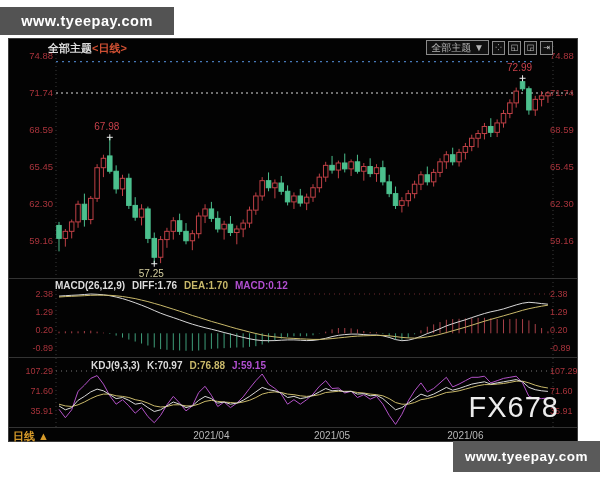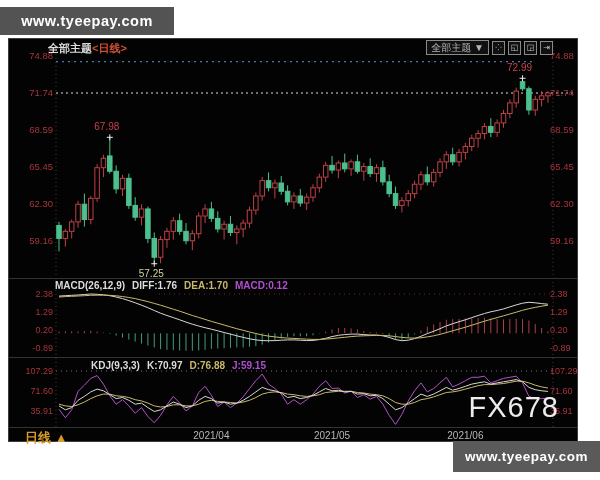--- a/index.html
+++ b/index.html
@@ -15,21 +15,21 @@
   .title-main{color:#dedede;}
   .title-period{color:#cf5033;}
   .toolbar{position:absolute;right:24px;top:1px;display:flex;align-items:center;gap:3px;}
   .dd{border:1px solid #8a8a8a;color:#b5b5b5;font-size:10px;padding:0 4px;height:13px;
     line-height:13px;background:#101010;white-space:nowrap;}
   .tb-btn{border:1px solid #8a8a8a;color:#c5c5c5;width:11px;height:12px;font-size:8px;
     line-height:12px;text-align:center;background:#101010;}
   .ind-header{position:absolute;font-size:10px;font-weight:bold;white-space:nowrap;}
   .ind-header span{margin-right:7px;}
   .c-white{color:#dcdcdc;} .c-yellow{color:#c9b96a;} .c-magenta{color:#b14fd0;}
-  .period-tab{position:absolute;left:16px;top:390px;color:#d79b2a;font-size:13px;font-weight:bold;}
+  .period-tab{position:absolute;left:4px;top:390px;color:#d79b2a;font-size:11px;font-weight:bold;}
   .fx-watermark{position:absolute;right:18px;top:352px;color:#ececec;font-size:29px;
     letter-spacing:1px;font-weight:500;}
   svg text{font-family:"Liberation Sans",sans-serif;}
 </style>
 </head>
 <body>
 <div class="page">
 
   <div class="banner banner-top">www.tyeepay.com</div>
 

